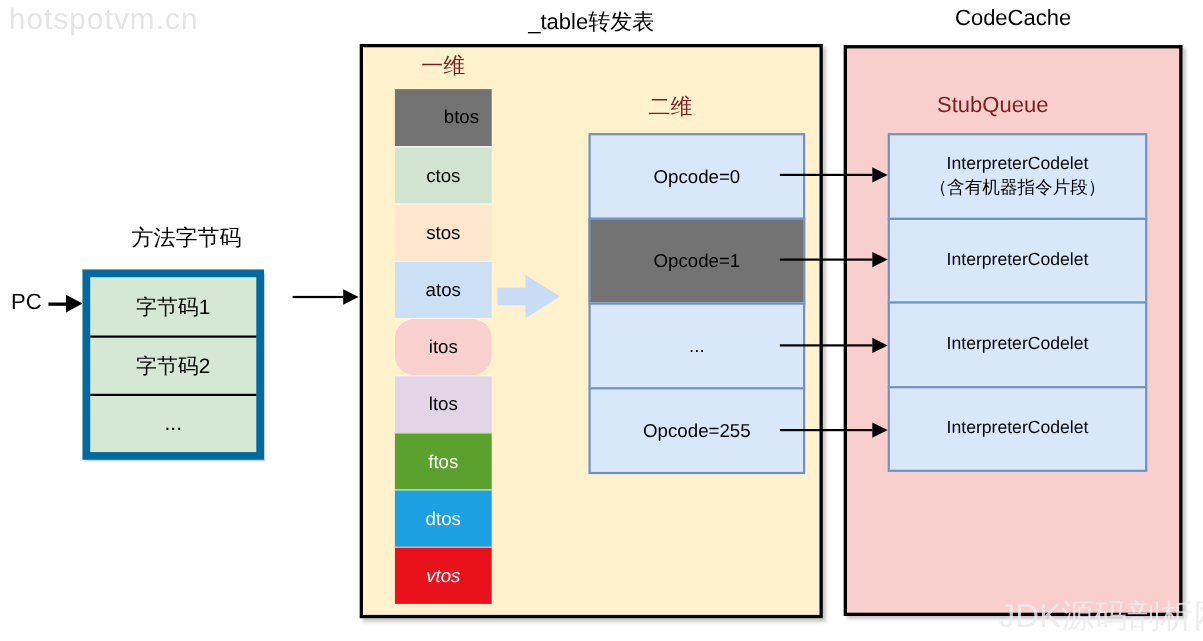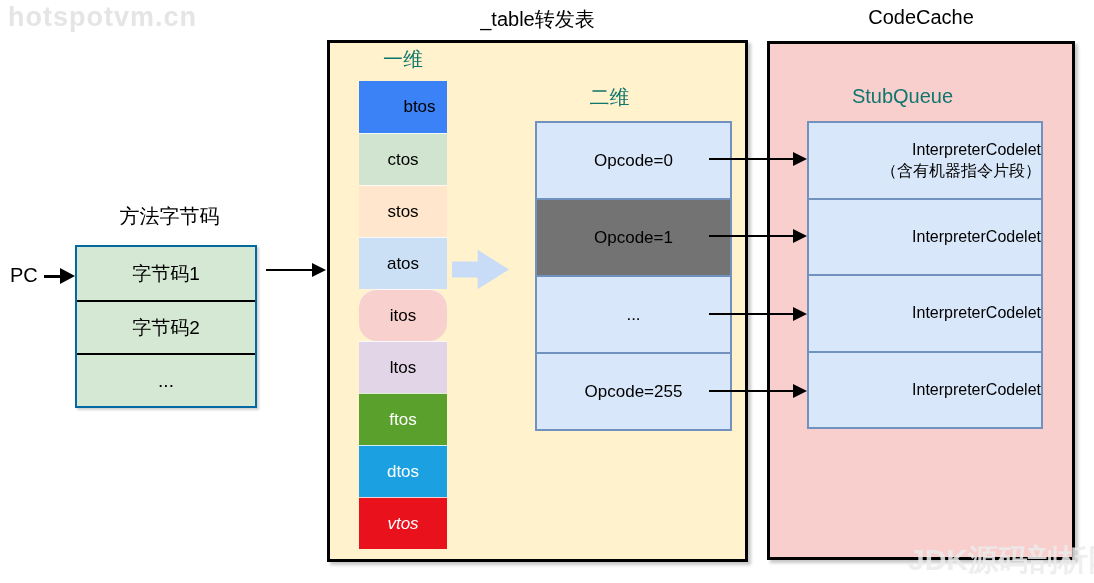--- a/index.html
+++ b/index.html
@@ -1,34 +1,34 @@
 <!DOCTYPE html>
 <html><head>
 <meta charset="utf-8">
 <style>
   * { margin:0; padding:0; box-sizing:border-box; }
   body { background:#ffffff; font-family:"Liberation Sans","DejaVu Sans",sans-serif; }
   .canvas { position:relative; width:1094px; height:583px; background:#ffffff; overflow:hidden; }
 
   
-  .wm { position:absolute; font-weight:bold; z-index:30; white-space:nowrap; }
+  .wm { position:absolute; font-weight:normal; z-index:30; white-space:nowrap; }
   .wm-tl { left:8px; top:2px; font-size:27px; color:#e5e5e5; letter-spacing:1px; }
   .wm-br { left:908px; top:540px; font-size:30px; color:rgba(235,235,235,0.85); }
 
   
   .title { position:absolute; text-align:center; font-size:20px; color:#000; z-index:5; }
-  .sub-label { position:absolute; text-align:center; font-size:20px; color:#0f766e; z-index:5; }
+  .sub-label { position:absolute; text-align:center; font-size:20px; color:#7f1d1d; z-index:5; }
 
   
   .bigbox { position:absolute; border:3px solid #000; box-shadow:3px 3px 3px rgba(0,0,0,0.22); z-index:1; }
   .dispatch { left:327px; top:40px; width:421px; height:522px; }
   .codecache-box { left:767px; top:41px; width:308px; height:519px; }
 
   
-  .bytecode-table { position:absolute; left:75px; top:245px; width:182px; border:2px solid #0369a1;
+  .bytecode-table { position:absolute; left:75px; top:245px; width:165px; border:7px solid #0369a1;
                     box-shadow:2px 2px 2px rgba(0,0,0,0.18); z-index:2; }
   .bc-row { height:53px; display:flex; align-items:center; justify-content:center;
             font-size:19px; color:#000; }
   .bc-row + .bc-row { border-top:2px solid #000; }
   .pc-label { position:absolute; left:10px; top:264px; font-size:20px; color:#000; z-index:5; }
 
   
   .state-col { position:absolute; left:359px; top:81px; width:88px; z-index:5; }
   .state-cell { height:52px; display:flex; align-items:center; justify-content:center; font-size:17px; }
   .state-cell + .state-cell { border-top:1px solid rgba(255,255,255,0.8); }
@@ -37,21 +37,21 @@
   .opcode-col { position:absolute; left:535px; top:121px; width:197px; height:310px;
                 display:flex; flex-direction:column; z-index:5; }
   .opcode-cell { flex:1; border:2px solid #7191bf; display:flex; align-items:center;
                  justify-content:center; font-size:17px; color:#000; }
   .opcode-cell + .opcode-cell { margin-top:-2px; }
 
   
   .codelet-col { position:absolute; left:807px; top:121px; width:236px; height:308px;
                  display:flex; flex-direction:column; z-index:5; }
   .codelet-cell { flex:1; border:2px solid #7191bf; display:flex; flex-direction:column;
-                  align-items:flex-end; justify-content:center; font-size:16px; color:#000;
+                  align-items:center; justify-content:center; font-size:16px; color:#000;
                   line-height:1.35; text-align:center; }
   .codelet-cell + .codelet-cell { margin-top:-2px; }
 
   
   .harrow { position:absolute; height:0; border-top:2px solid #000; z-index:10; }
   .harrow::after { content:''; position:absolute; right:-14px; top:-8px; width:0; height:0;
                    border-left:14px solid #000; border-top:7px solid transparent;
                    border-bottom:7px solid transparent; }
   .pc-arrow { border-top-width:3px; }
   .pc-arrow::after { right:-15px; top:-10px; border-left-width:15px;
@@ -81,21 +81,21 @@
   <div class="bytecode-table" style="background-color: rgb(213, 232, 212);">
     <div class="bc-row">字节码1</div>
     <div class="bc-row">字节码2</div>
     <div class="bc-row">...</div>
   </div>
 
   <div class="harrow" style="left:266px;top:269px;width:46px;"></div>
 
   <div class="sub-label" style="left:359px;width:88px;top:46px;">一维</div>
   <div class="state-col">
-    <div class="state-cell" style="background-color: #3b82f6; color: rgb(0, 0, 0); padding-left: 33px;">btos</div>
+    <div class="state-cell" style="background-color: #737373; color: rgb(0, 0, 0); padding-left: 33px;">btos</div>
     <div class="state-cell" style="background-color: rgb(208, 228, 208); color: rgb(0, 0, 0);">ctos</div>
     <div class="state-cell" style="background-color: rgb(255, 230, 204); color: rgb(0, 0, 0);">stos</div>
     <div class="state-cell" style="background-color: rgb(204, 224, 245); color: rgb(0, 0, 0);">atos</div>
     <div class="state-cell" style="background-color: rgb(248, 208, 206); color: rgb(0, 0, 0); border-radius: 18px;">itos</div>
     <div class="state-cell" style="background-color: rgb(225, 213, 231); color: rgb(0, 0, 0);">ltos</div>
     <div class="state-cell" style="background-color: rgb(90, 160, 44); color: rgb(255, 255, 255);">ftos</div>
     <div class="state-cell" style="background-color: rgb(27, 161, 226); color: rgb(255, 255, 255);">dtos</div>
     <div class="state-cell" style="background-color: rgb(232, 17, 28); color: rgb(255, 255, 255); font-style: italic;">vtos</div>
   </div>
 

